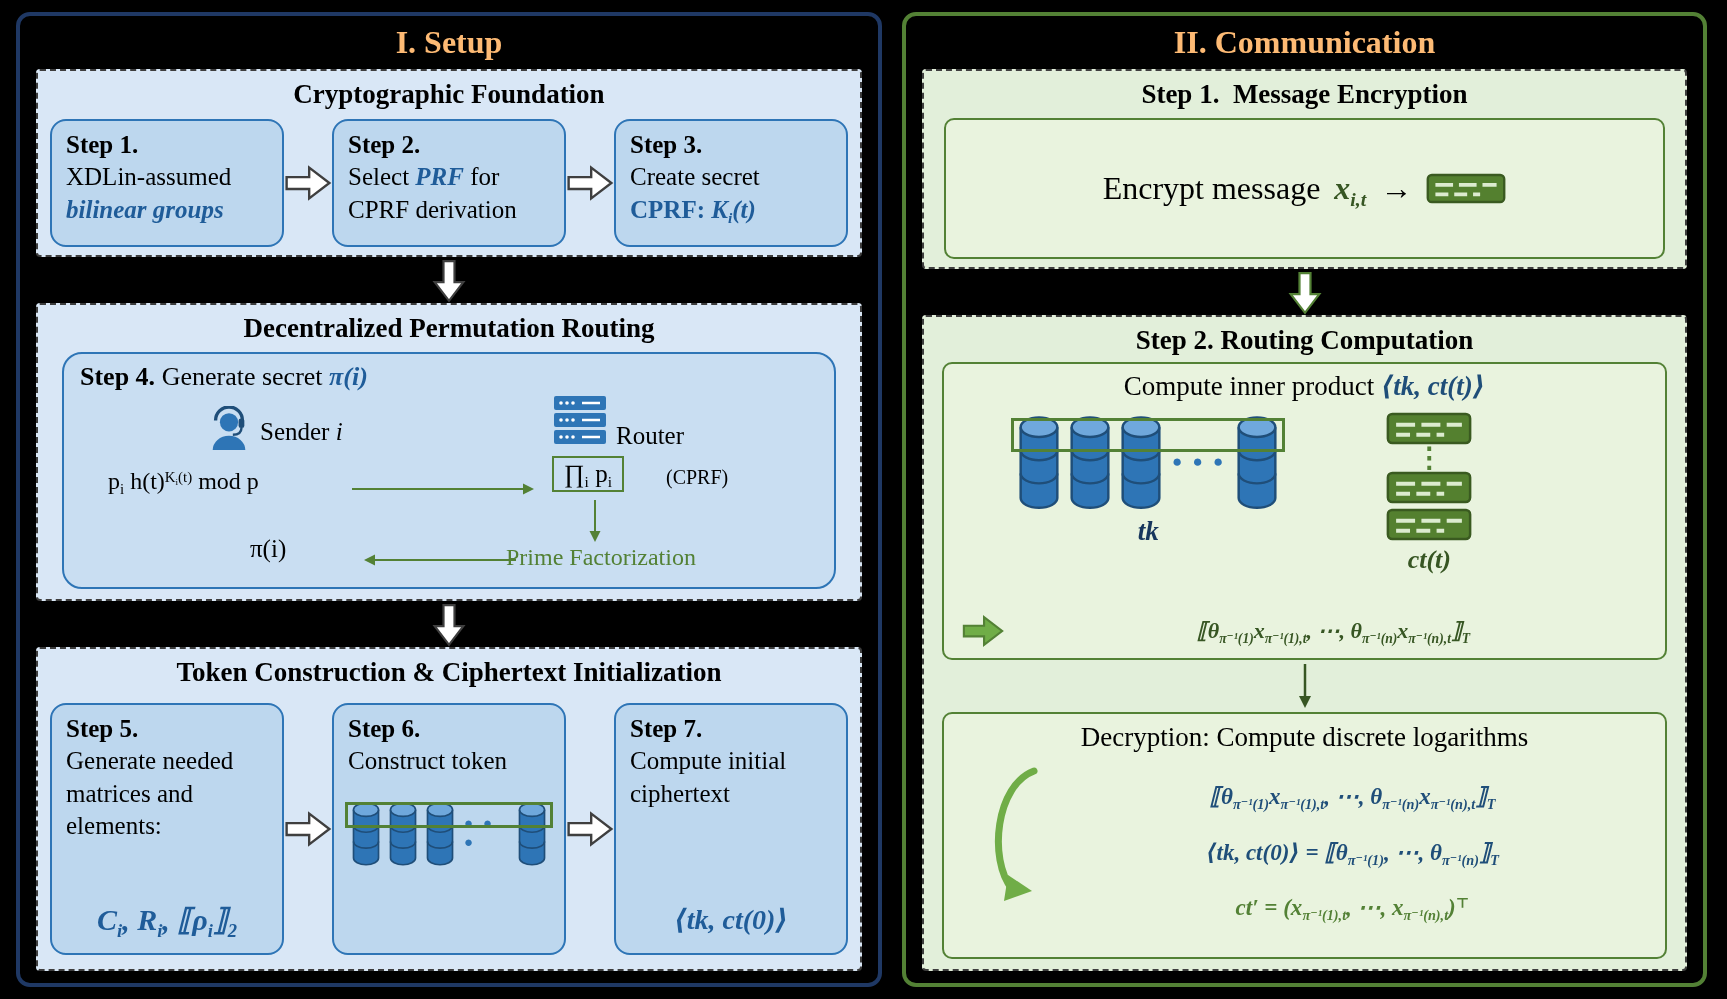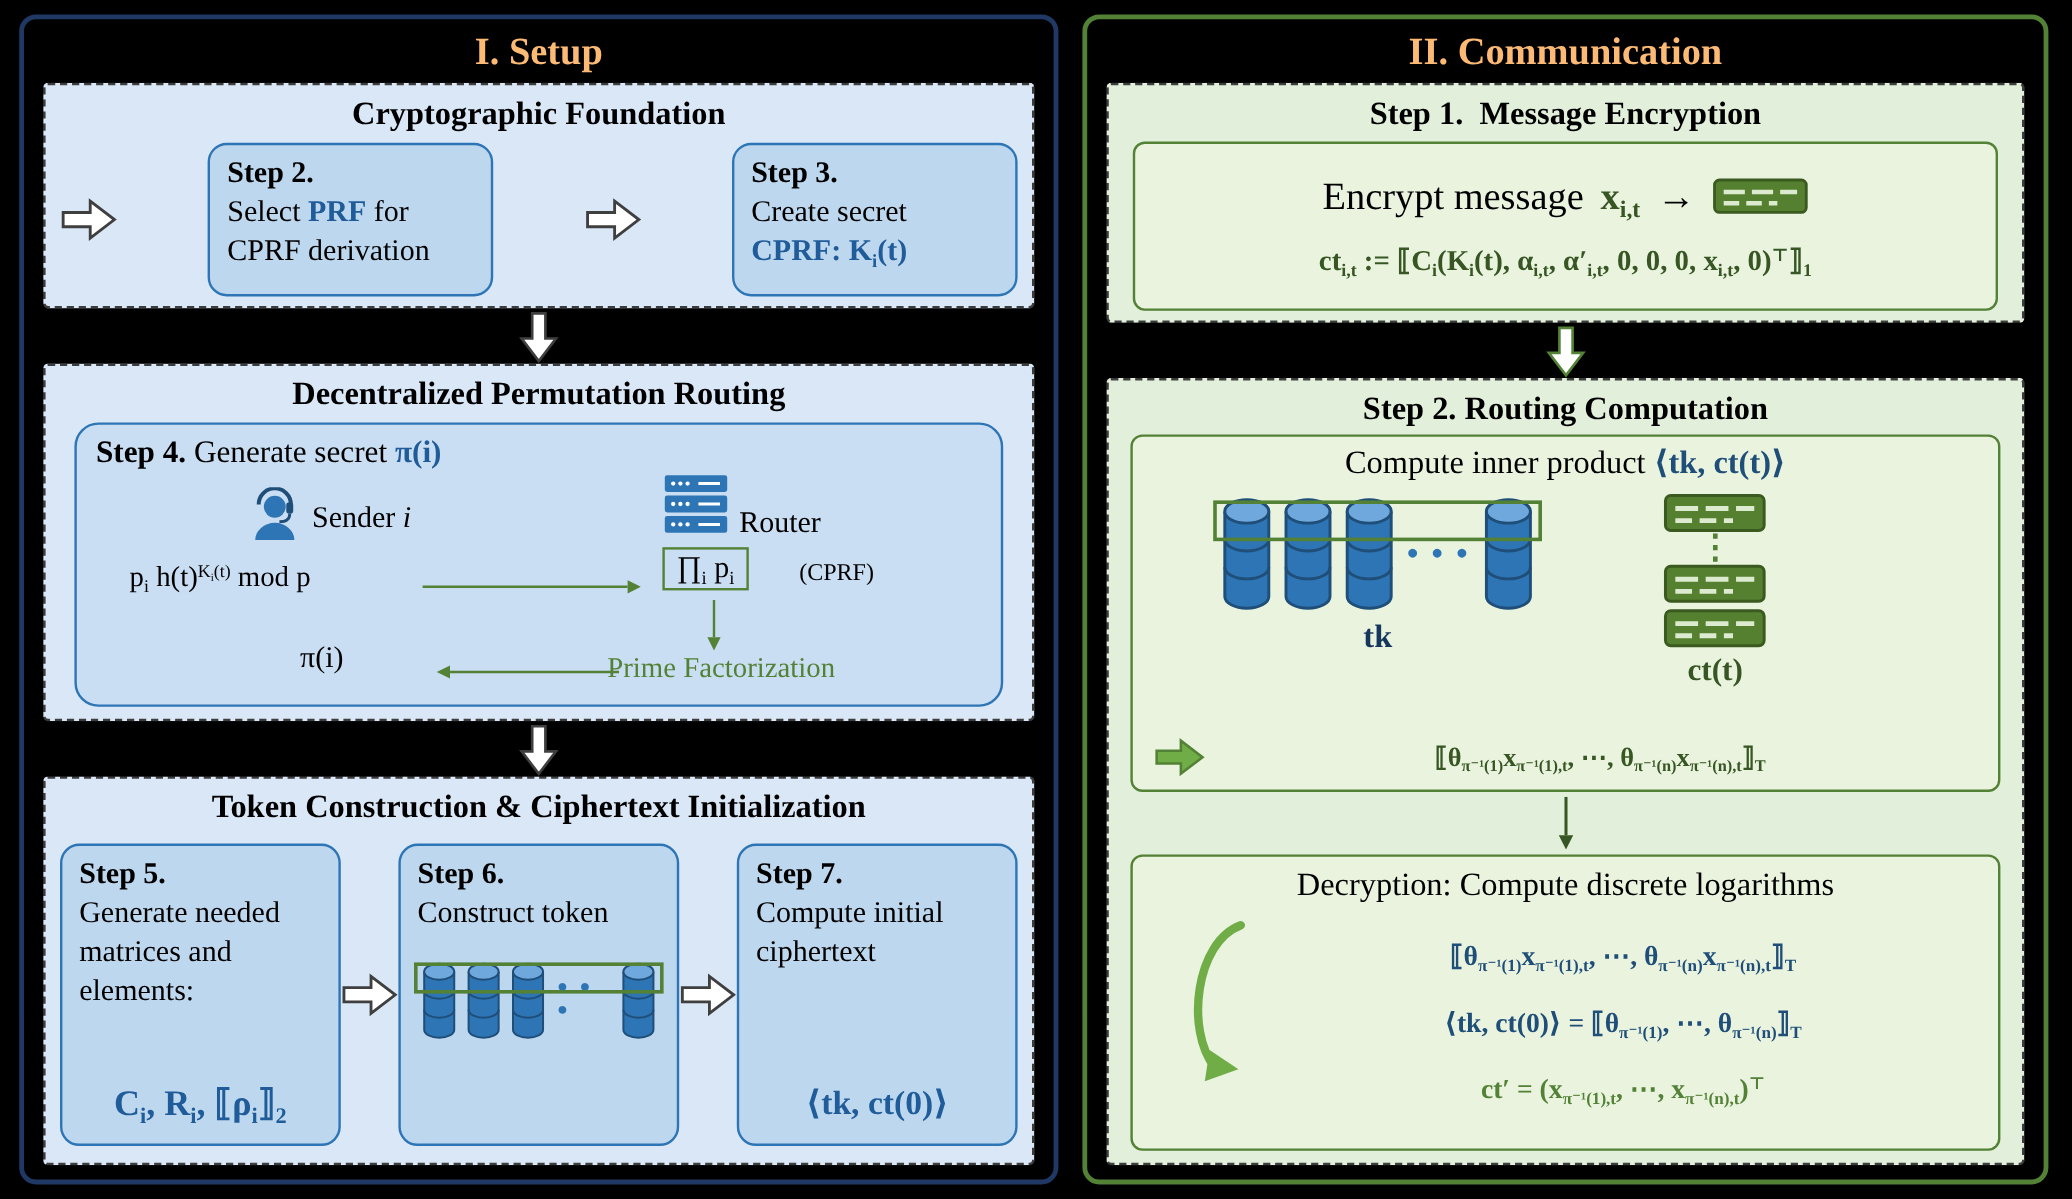--- a/index.html
+++ b/index.html
@@ -29,21 +29,21 @@
   sup{vertical-align:.5em}
   .canvas{display:flex;gap:20px;padding:12px 16px;height:100%}
   .panel{height:975px;border-radius:14px;display:flex;flex-direction:column;padding:4px 16px 12px}
   .panel-blue{width:866px;border:4px solid var(--navy-border)}
   .panel-green{width:805px;border:4px solid var(--green-border)}
   .panel-title{text-align:center;color:#fdba74;font-weight:bold;font-size:32px;margin:4px 0 8px}
   .section{border:2px dashed var(--dash);border-radius:4px;padding:6px 12px;display:flex;flex-direction:column}
   .sec-blue{background:var(--sec-blue)}
   .sec-green{background:var(--sec-green)}
   .sec-title{text-align:center;font-weight:bold;font-size:27px;margin:2px 0 6px;white-space:pre}
-  .f{font-weight:bold;}
+  .f{font-weight:bold;font-style:italic}
   .it{}
   .blue{color:var(--accent-blue)}
   .navy{color:var(--formula-navy)}
   .dkgreen{color:var(--formula-green)}
   .green{color:var(--green-border)}
   .lbl{font-weight:bold}
 
   
   .sec-foundation{height:192px}
   .steps-row{display:flex;align-items:center;justify-content:space-between;flex:1}
@@ -159,20 +159,25 @@
 </svg>
 
 <div class="canvas">
 
   <div class="panel panel-blue">
     <div class="panel-title">I. Setup</div>
 
     <div class="section sec-blue sec-foundation">
       <div class="sec-title">Cryptographic Foundation</div>
       <div class="steps-row">
+        <div class="step-box short">
+          <div><span class="lbl">Step 1.</span></div>
+          <div>XDLin-assumed</div>
+          <div class="f blue">bilinear groups</div>
+        </div>
         <svg class="white-arr" viewBox="0 0 40 32" width="48" height="38">
             <use href="#arrR"></use>
           </svg>
         <div class="step-box short">
           <div><span class="lbl">Step 2.</span></div>
           <div><span>Select</span> <span class="f blue">PRF</span> <span>for</span></div>
           <div>CPRF derivation</div>
         </div>
         <svg class="white-arr" viewBox="0 0 40 32" width="48" height="38">
             <use href="#arrR"></use>
@@ -282,21 +287,20 @@
       <div class="sec-title">Step 1.  Message Encryption</div>
       <div class="inner-green enc-box">
         <div class="enc-line1">
           <span>Encrypt message</span>
           <span class="f dkgreen">x<sub>i,t</sub></span>
           <span class="lbl">→</span>
           <svg class="msg-icon" viewBox="0 0 68 26" width="80" height="31">
               <use href="#msg"></use>
             </svg>
         </div>
-        <div class="enc-line2 f dkgreen">ct<sub>i,t</sub> := ⟦C<sub>i</sub>(K<sub>i</sub>(t), α<sub>i,t</sub>, α′<sub>i,t</sub>, 0, 0, 0, x<sub>i,t</sub>, 0)<sup>⊤</sup>⟧<sub>1</sub></div>
       </div>
     </div>
 
     <div class="varrow">
       <svg class="white-arr green-edge" viewBox="0 0 32 40" width="36" height="44">
           <use href="#arrD"></use>
         </svg>
     </div>
 
     <div class="section sec-green sec-comm2">

